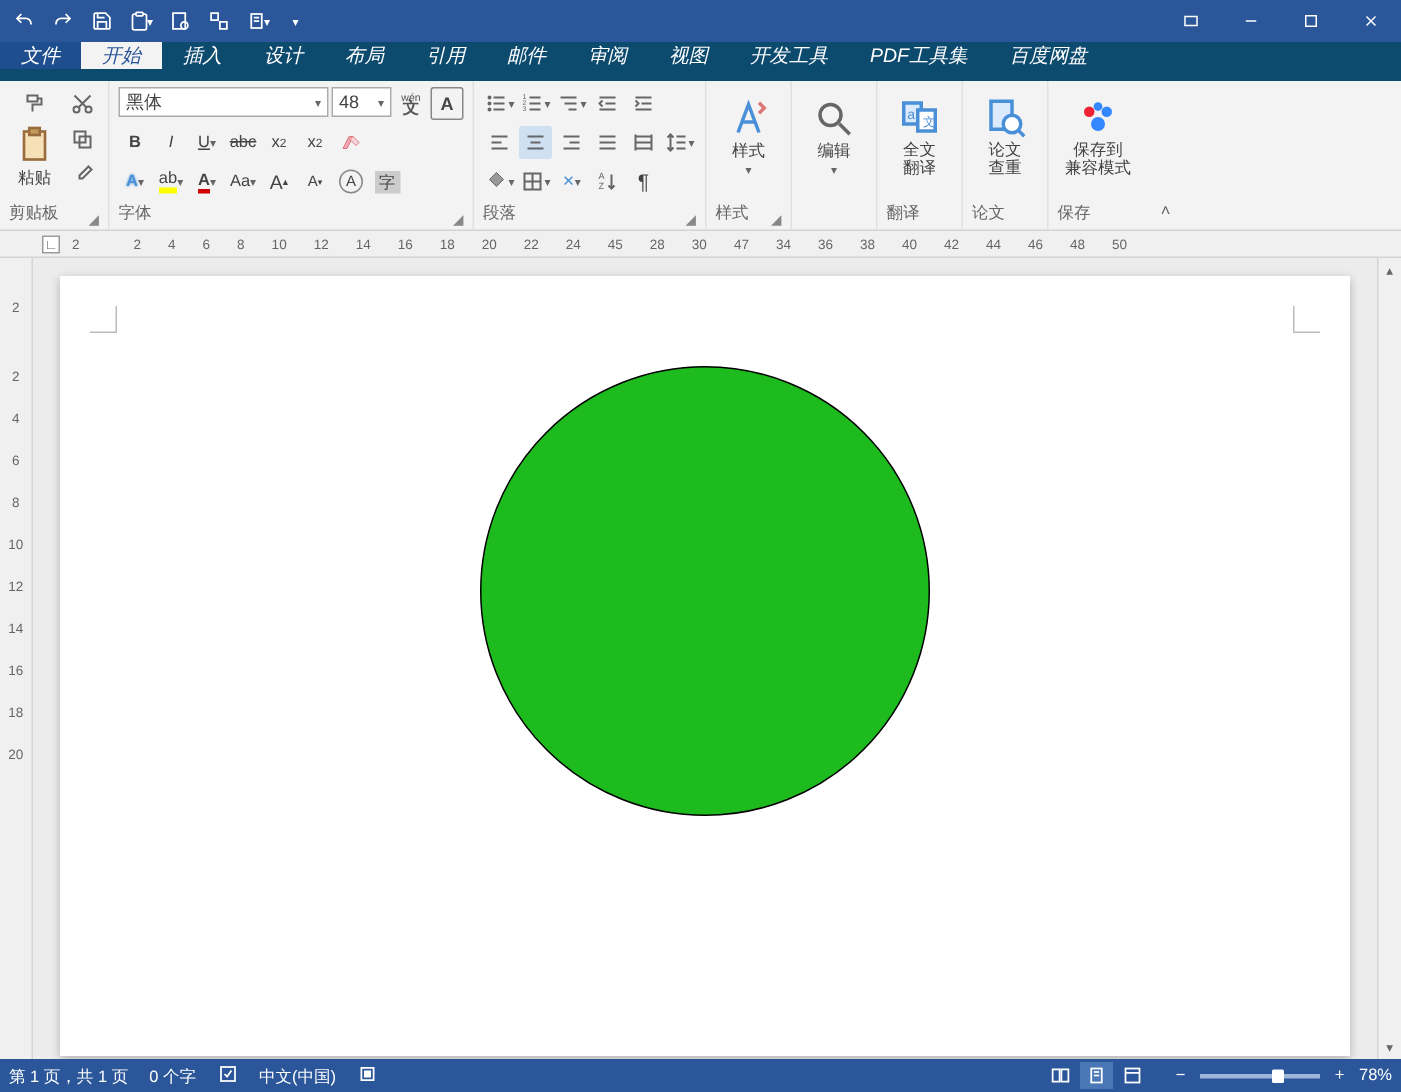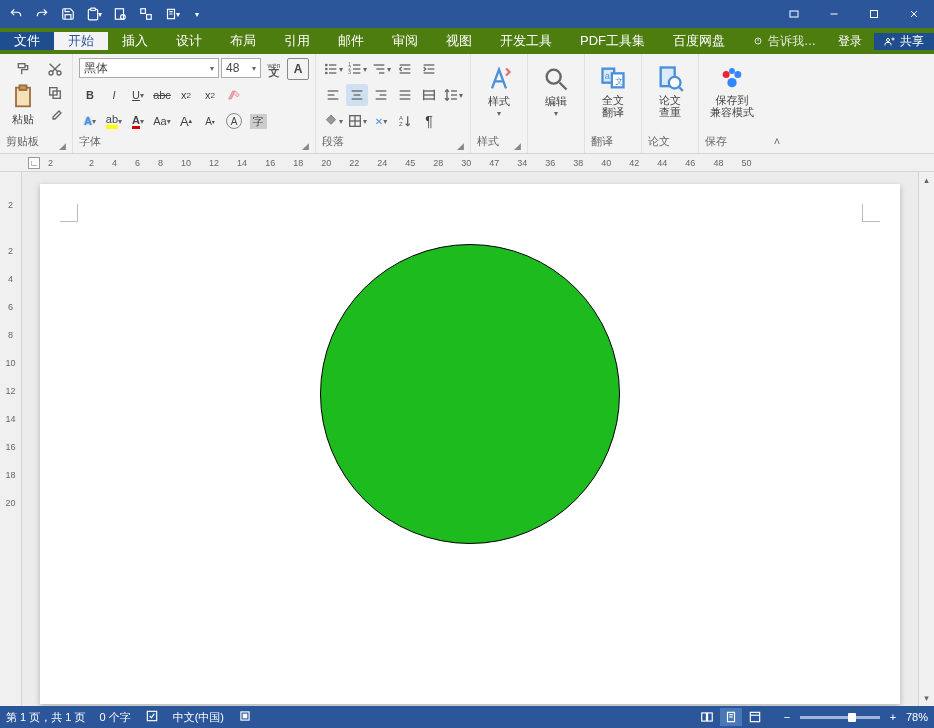--- a/index.html
+++ b/index.html
@@ -10,21 +10,21 @@
   .qat { display: flex; align-items: center; gap: 6px; padding-left: 6px; }
   .qat .qbtn { width: 20px; height: 20px; display: flex; align-items: center; justify-content: center; color: #fff; cursor: pointer; }
   .qat .qbtn svg { width: 14px; height: 14px; }
   .qat .caret { font-size: 8px; margin-left: -2px; }
   .title-center { position: absolute; left: 0; right: 0; text-align: center; pointer-events: none; font-size: 12px; }
   .win-btns { margin-left: auto; display: flex; }
   .win-btns .wbtn { width: 40px; height: 28px; display: flex; align-items: center; justify-content: center; cursor: pointer; color: #fff; }
   .win-btns .wbtn svg { width: 12px; height: 12px; }
 
   
-  .tabstrip { background: #4d7c0f; height: 26px; display: flex; align-items: center; font-size: 13px; color: #fff; }
+  .tabstrip { background: #0c4a6e; height: 26px; display: flex; align-items: flex-start; font-size: 13px; color: #fff; font-style: italic; }
   .tab { padding: 0 14px; display: flex; align-items: center; cursor: pointer; }
   .tab.file { background: #1e4e8e; }
   .tab.active { background: #f3f3f3; color: #2b579a; }
   .tab-right { margin-left: auto; display: flex; align-items: center; font-size: 12px; }
   .tell-me { display: flex; align-items: center; gap: 4px; padding: 0 10px; opacity: .85; }
   .login { padding: 0 12px; cursor: pointer; }
   .share { background: #1e4e8e; padding: 0 10px; display: flex; align-items: center; gap: 4px; cursor: pointer; }
 
   
   .ribbon { background: #f3f3f3; border-bottom: 1px solid #d4d4d4; height: 100px; display: flex; font-size: 11px; color: #444; }
@@ -161,38 +161,20 @@
   <div class="tab">插入</div>
   <div class="tab">设计</div>
   <div class="tab">布局</div>
   <div class="tab">引用</div>
   <div class="tab">邮件</div>
   <div class="tab">审阅</div>
   <div class="tab">视图</div>
   <div class="tab">开发工具</div>
   <div class="tab">PDF工具集</div>
   <div class="tab">百度网盘</div>
-  <div class="tab-right">
-    <div class="tell-me">
-      <svg width="12" height="12" viewBox="0 0 24 24" fill="none" stroke="#fff" stroke-width="2">
-          <circle cx="12" cy="12" r="6"></circle>
-          <path d="M12 8v4M12 16h.01"></path>
-        </svg>
-      <span>告诉我…</span>
-    </div>
-    <div class="login">登录</div>
-    <div class="share">
-      <svg width="12" height="12" viewBox="0 0 24 24" fill="none" stroke="#fff" stroke-width="2">
-          <circle cx="8" cy="10" r="3"></circle>
-          <path d="M14 21v-2a4 4 0 00-4-4H6a4 4 0 00-4 4v2"></path>
-          <circle cx="18" cy="8" r="2"></circle>
-        </svg>
-      <span>共享</span>
-    </div>
-  </div>
 </div>
 
 <div class="ribbon">
 
   <div class="group">
     <div class="group-body">
       <div class="col" style="gap:0">
         <div class="rbtn">
             <svg viewBox="0 0 24 24" fill="none" stroke="#666" stroke-width="2">
               <rect x="5" y="4" width="10" height="6"></rect>

